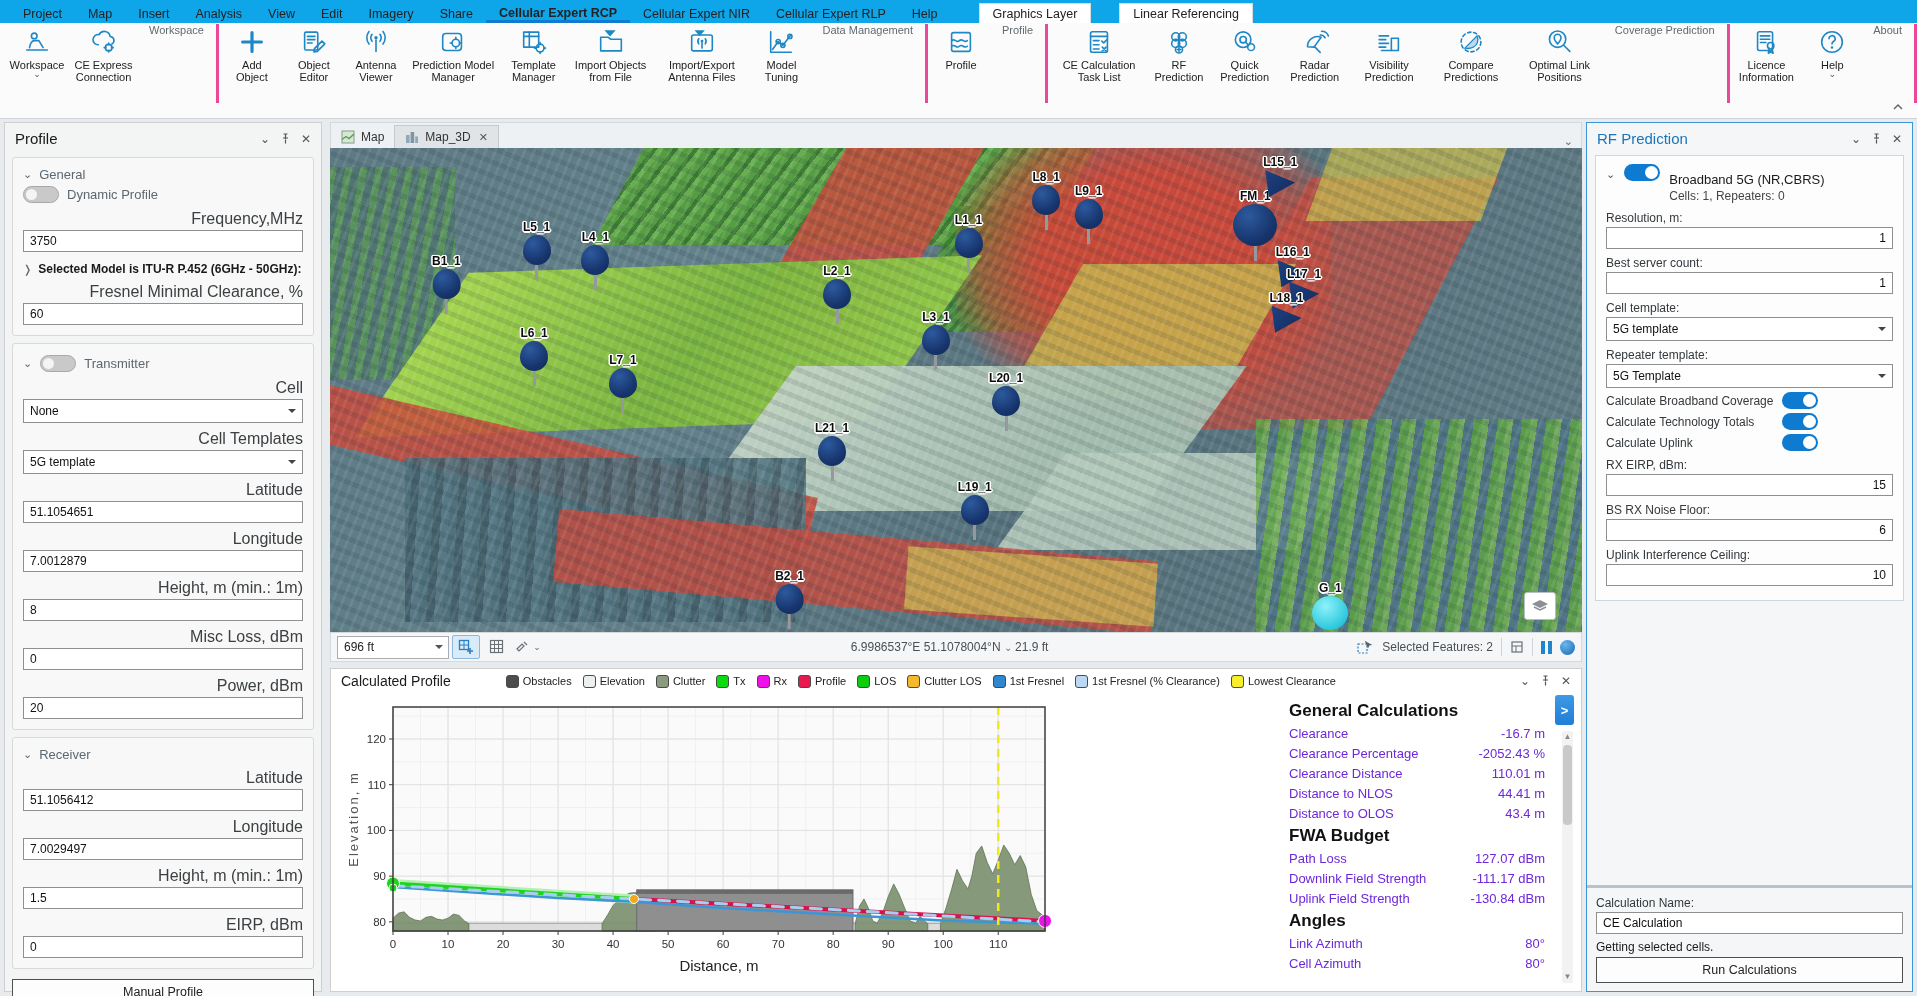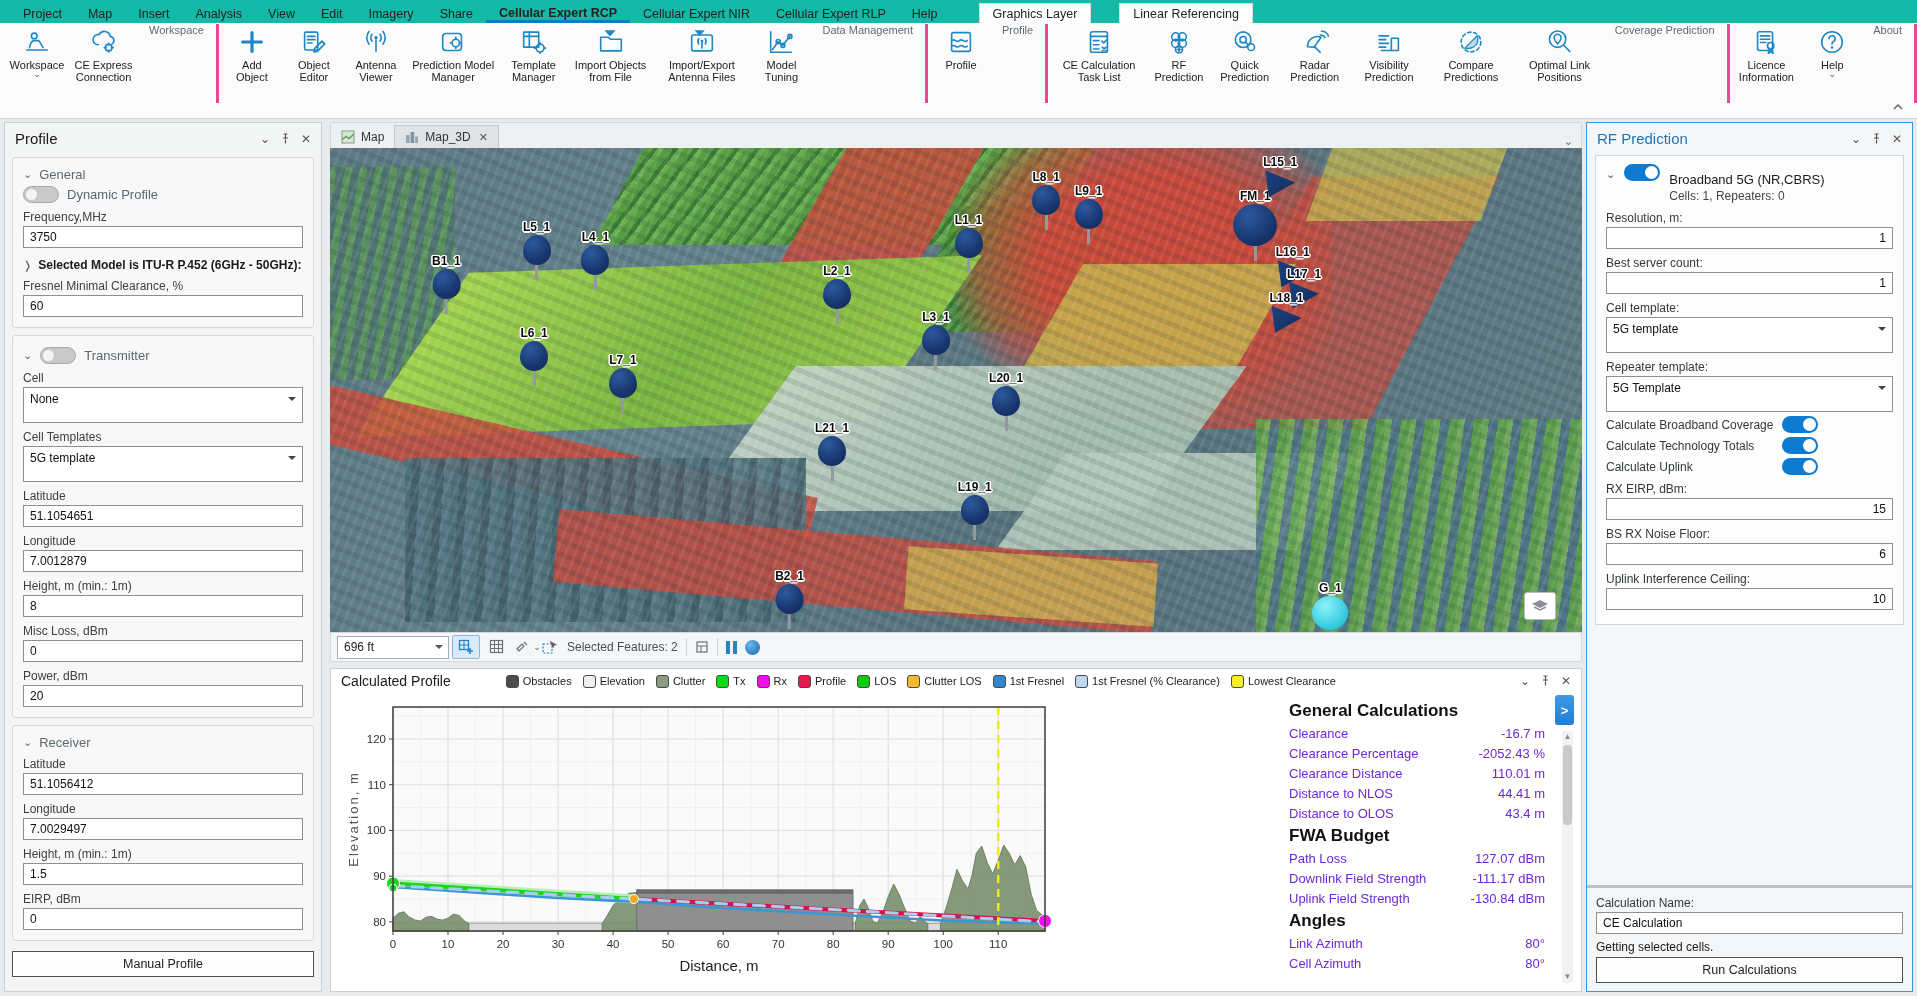--- a/index.html
+++ b/index.html
@@ -1,20 +1,20 @@
 <!DOCTYPE html>
 <html><head>
 <meta charset="utf-8">
 <style>
   html,body{margin:0;padding:0;background:#e7ebee;font-family:"Liberation Sans",sans-serif;}
   .app{position:relative;width:1917px;height:996px;background:#e7ebee;overflow:hidden;}
 
   
   .ribbon{position:absolute;left:0;top:0;width:1917px;height:118px;background:#fbfbfb;border-bottom:1px solid #cfd4d8;}
-  .rtabs{display:flex;align-items:flex-end;height:23px;padding-left:10px;background:#14b8a6;font-size:12.5px;color:#222;}
+  .rtabs{display:flex;align-items:flex-end;height:23px;padding-left:10px;background:#0ea5e9;font-size:12.5px;color:#222;}
   .rtab{padding:3px 13px 2px;cursor:pointer;white-space:nowrap;}
   .rtab.active{border-bottom:3px solid #0f7bd0;padding-bottom:0;font-weight:bold;}
   .rtab.contextual{background:#fff;border:1px solid #d8dcdf;border-bottom:none;margin-left:28px;}
   .rbody{position:absolute;top:23px;left:0;right:0;height:79px;display:flex;align-items:stretch;padding:1px 0 0 4px;background:#fbfbfb;}
   .rgroup{display:flex;border-right:3px solid #ec4899;padding:0 2px;}
   .rgroup-btns{flex:1;display:flex;align-items:flex-start;}
   .rbtn{display:flex;flex-direction:column;align-items:center;min-width:52px;max-width:100px;padding:3px 5px 1px;font-size:11px;line-height:1.12;color:#222;text-align:center;cursor:pointer;border-radius:2px;}
   .rbtn svg{width:30px;height:30px;margin-bottom:2px;}
   .rbtn .caret{font-size:9px;color:#555;line-height:6px;}
   .rgroup-label{height:15px;font-size:11px;color:#5f6a72;text-align:center;padding:0 10px;}
@@ -27,24 +27,24 @@
   
   .panel-left{position:absolute;left:4px;top:122px;width:318px;height:870px;background:#f3f4f4;border:1px solid #cfcfcf;box-sizing:border-box;}
   .phead{display:flex;align-items:center;padding:7px 10px 3px;font-size:15px;color:#1a1a1a;}
   .ptabs{display:flex;gap:16px;padding:2px 12px 0;font-size:12.5px;color:#333;}
   .ptab{padding:3px 1px 4px;cursor:pointer;}
   .ptab.active{color:#111;border-bottom:2px solid #0f7bd0;}
   .card{margin:7px 7px 0;background:#f8f8f8;border:1px solid #d9d9d9;border-radius:3px;padding:7px 10px 10px;}
   .sechead{display:flex;align-items:center;gap:7px;font-size:13px;color:#5b6770;margin:2px 0 4px;}
   .sechead .chev{font-size:11px;color:#5b6770;}
   .trow{display:flex;align-items:center;gap:8px;margin:4px 0 2px;font-size:13px;color:#5b6770;}
-  .fld-label{font-size:12px;color:#3c4043;margin:7px 0 2px;}
+  .fld-label{font-size:16px;color:#3c4043;margin:7px 0 2px;text-align:right;}
   .finput{width:100%;box-sizing:border-box;height:22px;border:1px solid #8f8f8f;background:#fff;font-size:12px;padding:0 6px;color:#111;font-family:"Liberation Sans",sans-serif;}
   .finput.ra{text-align:right;}
-  .fselect{position:relative;height:22px;border:1px solid #8f8f8f;background:#fff;font-size:12px;color:#111;display:flex;align-items:center;padding:0 18px 12px 6px;cursor:pointer;}
+  .fselect{position:relative;height:22px;border:1px solid #8f8f8f;background:#fff;font-size:12px;color:#111;display:flex;align-items:center;padding:0 18px 0 6px;cursor:pointer;}
   .fselect::after{content:"";position:absolute;right:6px;top:9px;border:4px solid transparent;border-top-color:#444;}
   .model-note{display:flex;align-items:center;gap:6px;font-size:12px;font-weight:bold;color:#1a1a1a;margin:10px 0 4px;white-space:nowrap;overflow:hidden;}
   .model-note .chev{font-weight:normal;color:#666;font-size:11px;}
   .btn-wide{margin:10px 7px;border:1px solid #4f4f4f;background:#fdfdfd;text-align:center;font-size:12.5px;color:#222;padding:5px 0;cursor:pointer;}
 
   
   .tgl{position:relative;width:36px;height:17px;border-radius:9px;display:inline-block;flex:none;cursor:pointer;}
   .tgl.on{background:#0f7bd0;}
   .tgl.on::after{content:"";position:absolute;right:2px;top:2px;width:13px;height:13px;border-radius:50%;background:#fff;}
   .tgl.off{background:#c9c9c9;border:1px solid #a8a8a8;box-sizing:border-box;}
@@ -550,20 +550,25 @@
           <rect x="1.5" y="1.5" width="12" height="12" fill="none" stroke="#6a7076" stroke-width="1.2"></rect>
           <path d="M5.5 1.5v12M9.5 1.5v12M1.5 5.5h12M1.5 9.5h12" stroke="#6a7076" stroke-width="1"></path>
         </svg>
     </div>
     <div class="sb-btn">
       <svg width="16" height="16" viewBox="0 0 16 16">
           <path d="M2 10l5-5 2 2-5 5z" fill="none" stroke="#6a7076" stroke-width="1.2"></path>
           <path d="M9 3l3 3" stroke="#6a7076" stroke-width="1.2"></path>
         </svg>
       <span style="font-size:9px;color:#666;margin-left:2px;">⌄</span>
+    </div>
+    <div class="sb-center">
+      <span>6.9986537°E 51.1078004°N</span>
+      <span style="font-size:10px;color:#777;"> ⌄ </span>
+      <span>21.9 ft</span>
     </div>
     <div class="sb-right">
       <svg width="17" height="15" viewBox="0 0 17 15">
           <rect x="1" y="4" width="9" height="9" fill="none" stroke="#2a7fc2" stroke-width="1.2" stroke-dasharray="2 1.5"></rect>
           <path d="M9 1l4 9 1.5-3.5L18 6z" fill="#5a6066" transform="scale(0.85)"></path>
         </svg>
       <span>Selected Features: 2</span>
       <span class="sb-sep"></span>
       <svg width="14" height="14" viewBox="0 0 14 14">
           <rect x="2" y="2" width="10" height="10" fill="none" stroke="#6a7076" stroke-width="1.2"></rect>

